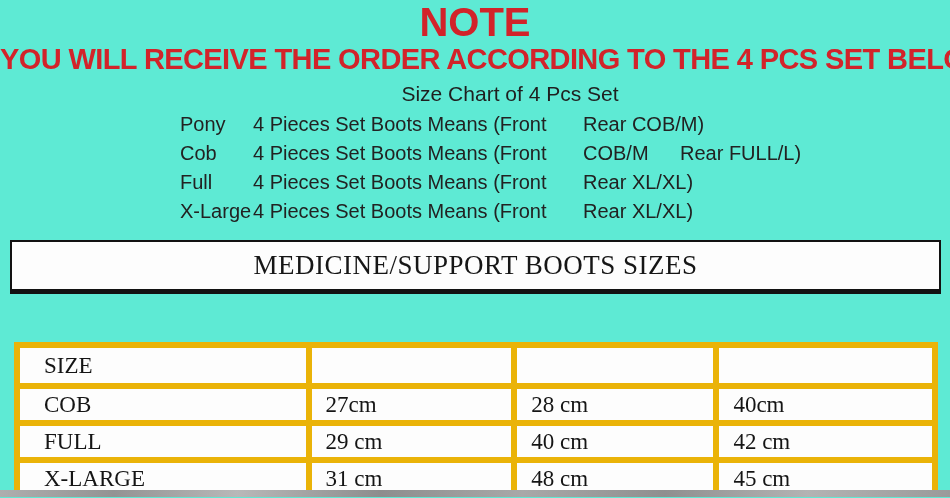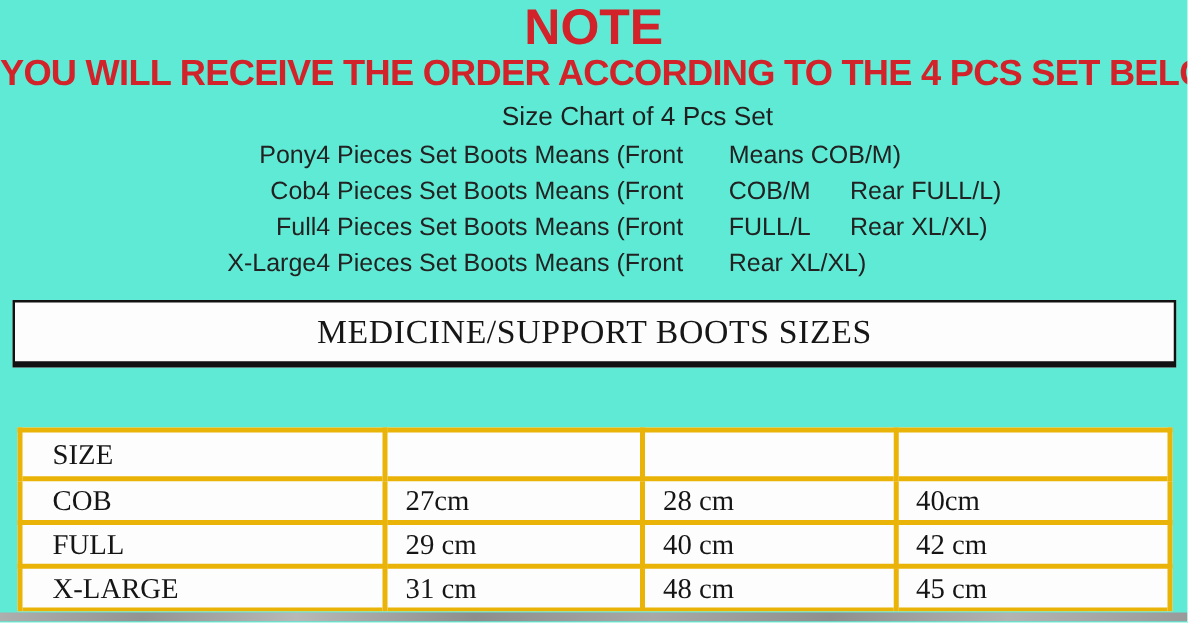--- a/index.html
+++ b/index.html
@@ -61,21 +61,21 @@
   }
   .set-row {
     display: flex;
     align-items: baseline;
     height: 29px;
     font-size: 20px;
     line-height: 29px;
     white-space: nowrap;
     color: #222222;
   }
-  .col-label { width: 73px; flex: 0 0 auto; text-align: right; }
+  .col-label { width: 73px; flex: 0 0 auto; }
   .col-means { width: 330px; flex: 0 0 auto; }
   .col-front { width: 97px;  flex: 0 0 auto; }
   .col-rear  { flex: 1 1 auto; }
   .banner {
     position: absolute;
     top: 240px;
     left: 10px;
     width: 931px;
     height: 54px;
     box-sizing: border-box;
@@ -97,21 +97,21 @@
     top: 342px;
     left: 14px;
     width: 924px;
     border-collapse: collapse;
     font-family: "Liberation Serif", serif;
     font-size: 23px;
     color: #151515;
     background: #fdfdfd;
   }
   .boots-table td {
-    border: 4px solid #eab308;
+    border: 6px solid #eab308;
     padding: 0 0 0 14px;
     white-space: nowrap;
     vertical-align: middle;
   }
   .boots-table td.size-col { padding-left: 24px; }
   .boots-table tr.header-row td { border-bottom-width: 3px; height: 35px; }
   .boots-table tr.data-row td { height: 31px; }
   .boots-table tr:last-child td { border-bottom-width: 3px; }
   .col-w1 { width: 287px; }
   .col-w2 { width: 206px; }
@@ -136,32 +136,31 @@
   <div class="note-title">NOTE</div>
 
   <div class="note-subtitle">YOU WILL RECEIVE THE ORDER ACCORDING TO THE 4 PCS SET BELOW</div>
 
   <div class="chart-heading">Size Chart of 4 Pcs Set</div>
 
   <div class="set-rows">
     <div class="set-row">
       <span class="col-label">Pony</span>
       <span class="col-means">4 Pieces Set Boots Means (Front</span>
-      <span class="col-rear">Means COB/M)</span>
+      <span class="col-rear">Rear COB/M)</span>
     </div>
     <div class="set-row">
       <span class="col-label">Cob</span>
       <span class="col-means">4 Pieces Set Boots Means (Front</span>
       <span class="col-front">COB/M</span>
       <span class="col-rear">Rear FULL/L)</span>
     </div>
     <div class="set-row">
       <span class="col-label">Full</span>
       <span class="col-means">4 Pieces Set Boots Means (Front</span>
-      <span class="col-front">FULL/L</span>
       <span class="col-rear">Rear XL/XL)</span>
     </div>
     <div class="set-row">
       <span class="col-label">X-Large</span>
       <span class="col-means">4 Pieces Set Boots Means (Front</span>
       <span class="col-rear">Rear XL/XL)</span>
     </div>
   </div>
 
   <div class="banner">

